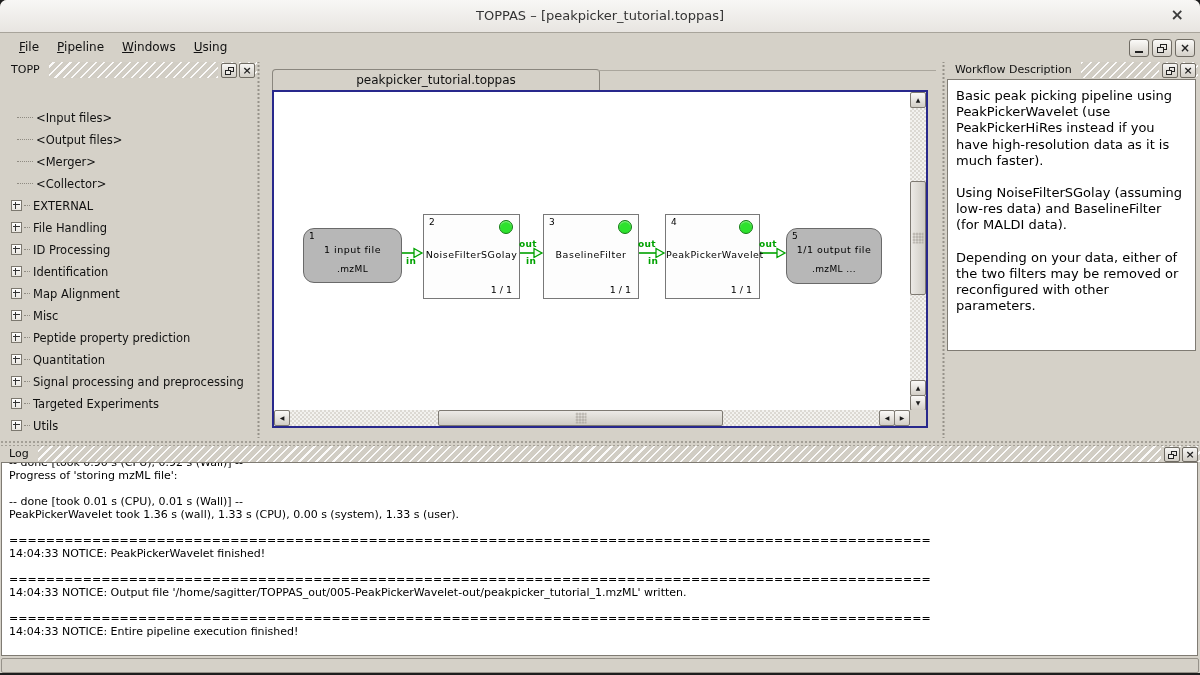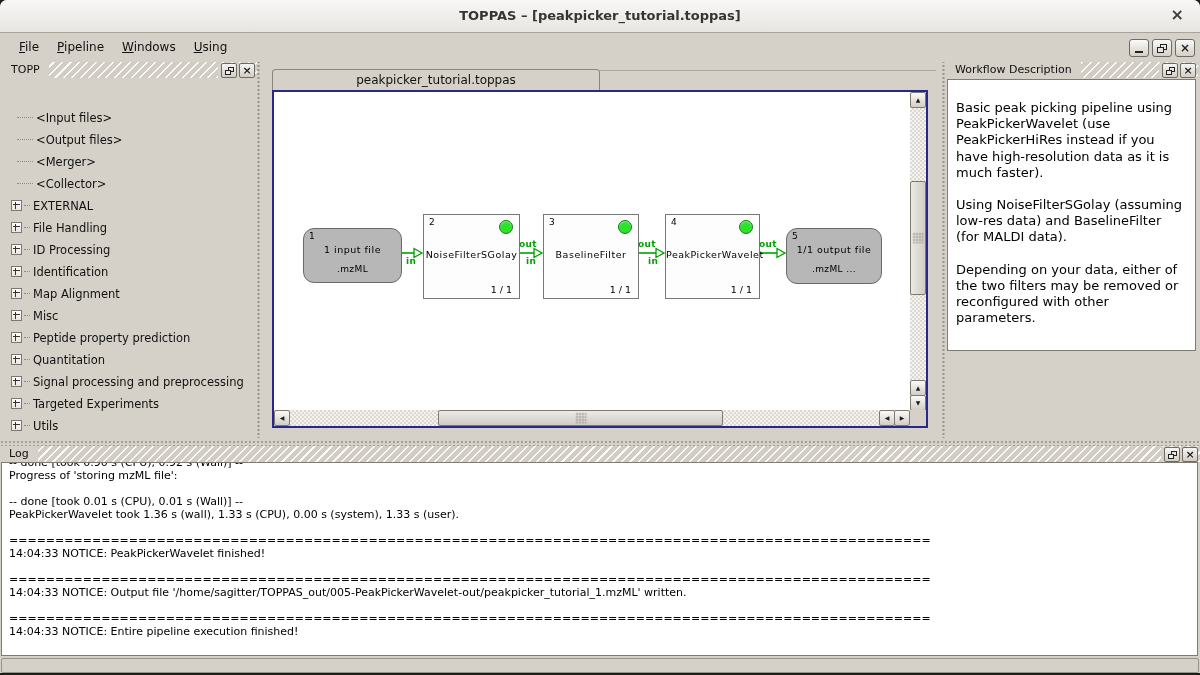--- a/index.html
+++ b/index.html
@@ -1,21 +1,21 @@
 <!DOCTYPE html>
 <html><head>
 <meta charset="utf-8">
 <style>
   html,body{margin:0;padding:0;}
   body{width:1200px;height:675px;background:#1e1e1e;font-family:"DejaVu Sans","Liberation Sans",sans-serif;overflow:hidden;}
   .window{position:absolute;left:0;top:0;width:1200px;height:673px;background:#d5d1c8;border-radius:7px 7px 0 0;overflow:hidden;}
 
   
   .titlebar{position:absolute;left:0;top:0;right:0;height:32px;background:linear-gradient(#f8f7f5,#e8e5e1);border-bottom:1px solid #a8a49b;}
-  .titlebar .title{position:absolute;left:0;right:0;top:8px;text-align:center;font-size:13px;font-weight:bold;color:#343434;}
+  .titlebar .title{position:absolute;left:0;right:0;top:8px;text-align:center;font-size:13px;font-weight:normal;color:#343434;}
   .titlebar .wclose{position:absolute;right:16px;top:5px;font-size:16px;font-weight:bold;color:#3c3c3c;cursor:default;}
 
   
   .menubar{position:absolute;left:0;top:33px;right:0;height:28px;display:flex;align-items:center;padding-left:10px;}
   .menu-item{padding:3px 9px;font-size:12px;color:#111;}
   .menu-item::first-letter{text-decoration:underline;}
   .mdi-controls{position:absolute;right:5px;top:6px;display:flex;gap:3px;}
   .mdi-btn{width:18px;height:16px;border:1px solid #6f6b63;border-radius:3px;background:linear-gradient(#fbfaf8,#d4d0c8);display:flex;align-items:center;justify-content:center;}
   .ic-min{width:8px;height:2px;background:#222;margin-top:8px;}
   .ic-restore{position:relative;width:10px;height:9px;}
@@ -72,21 +72,21 @@
   .vsb{position:absolute;left:636px;top:0;width:16px;height:318px;}
   .hsb{position:absolute;left:0;top:318px;width:636px;height:16px;}
   .sb-corner{position:absolute;left:636px;top:318px;width:16px;height:16px;background:#d5d1c8;}
   .sbtn{position:absolute;background:linear-gradient(#fbfaf8,#d2cec6);border:1px solid #7e7a72;border-radius:2px;display:flex;align-items:center;justify-content:center;font-size:6px;color:#1a1a1a;line-height:1;}
   .sthumb{position:absolute;border:1px solid #7e7a72;border-radius:2px;}
   .sthumb.v{background:linear-gradient(90deg,#eceae6,#cfccc4);}
   .sthumb.h{background:linear-gradient(#eceae6,#cfccc4);}
   .sthumb::after{content:"";position:absolute;left:50%;top:50%;transform:translate(-50%,-50%);width:11px;height:11px;background-image:radial-gradient(#97928a 0.9px,transparent 1.1px);background-size:3px 3px;}
 
   
-  .desc-box{position:absolute;left:947px;top:79px;width:249px;height:272px;background:#fff;border:1px solid #7f7b73;padding:20px 8px;box-sizing:border-box;}
+  .desc-box{position:absolute;left:947px;top:79px;width:249px;height:272px;background:#fff;border:1px solid #7f7b73;padding:8px 8px;box-sizing:border-box;}
   .desc-box p{margin:0 0 16px 0;font-size:13px;line-height:16.2px;color:#000;}
 
   
   .log-box{position:absolute;left:1px;top:462px;width:1197px;height:194px;background:#fff;border:1px solid #7f7b73;box-sizing:border-box;overflow:hidden;}
   .log-line{font-size:11px;line-height:13px;color:#000;padding:0 7px;white-space:nowrap;min-height:13px;}
   .log-line:first-child{margin-top:-7px;}
 
   
   .statusbar{position:absolute;left:1px;top:658px;width:1196px;height:13px;background:#d5d1c8;border:1px solid #96928a;border-radius:2px;}
 </style>

